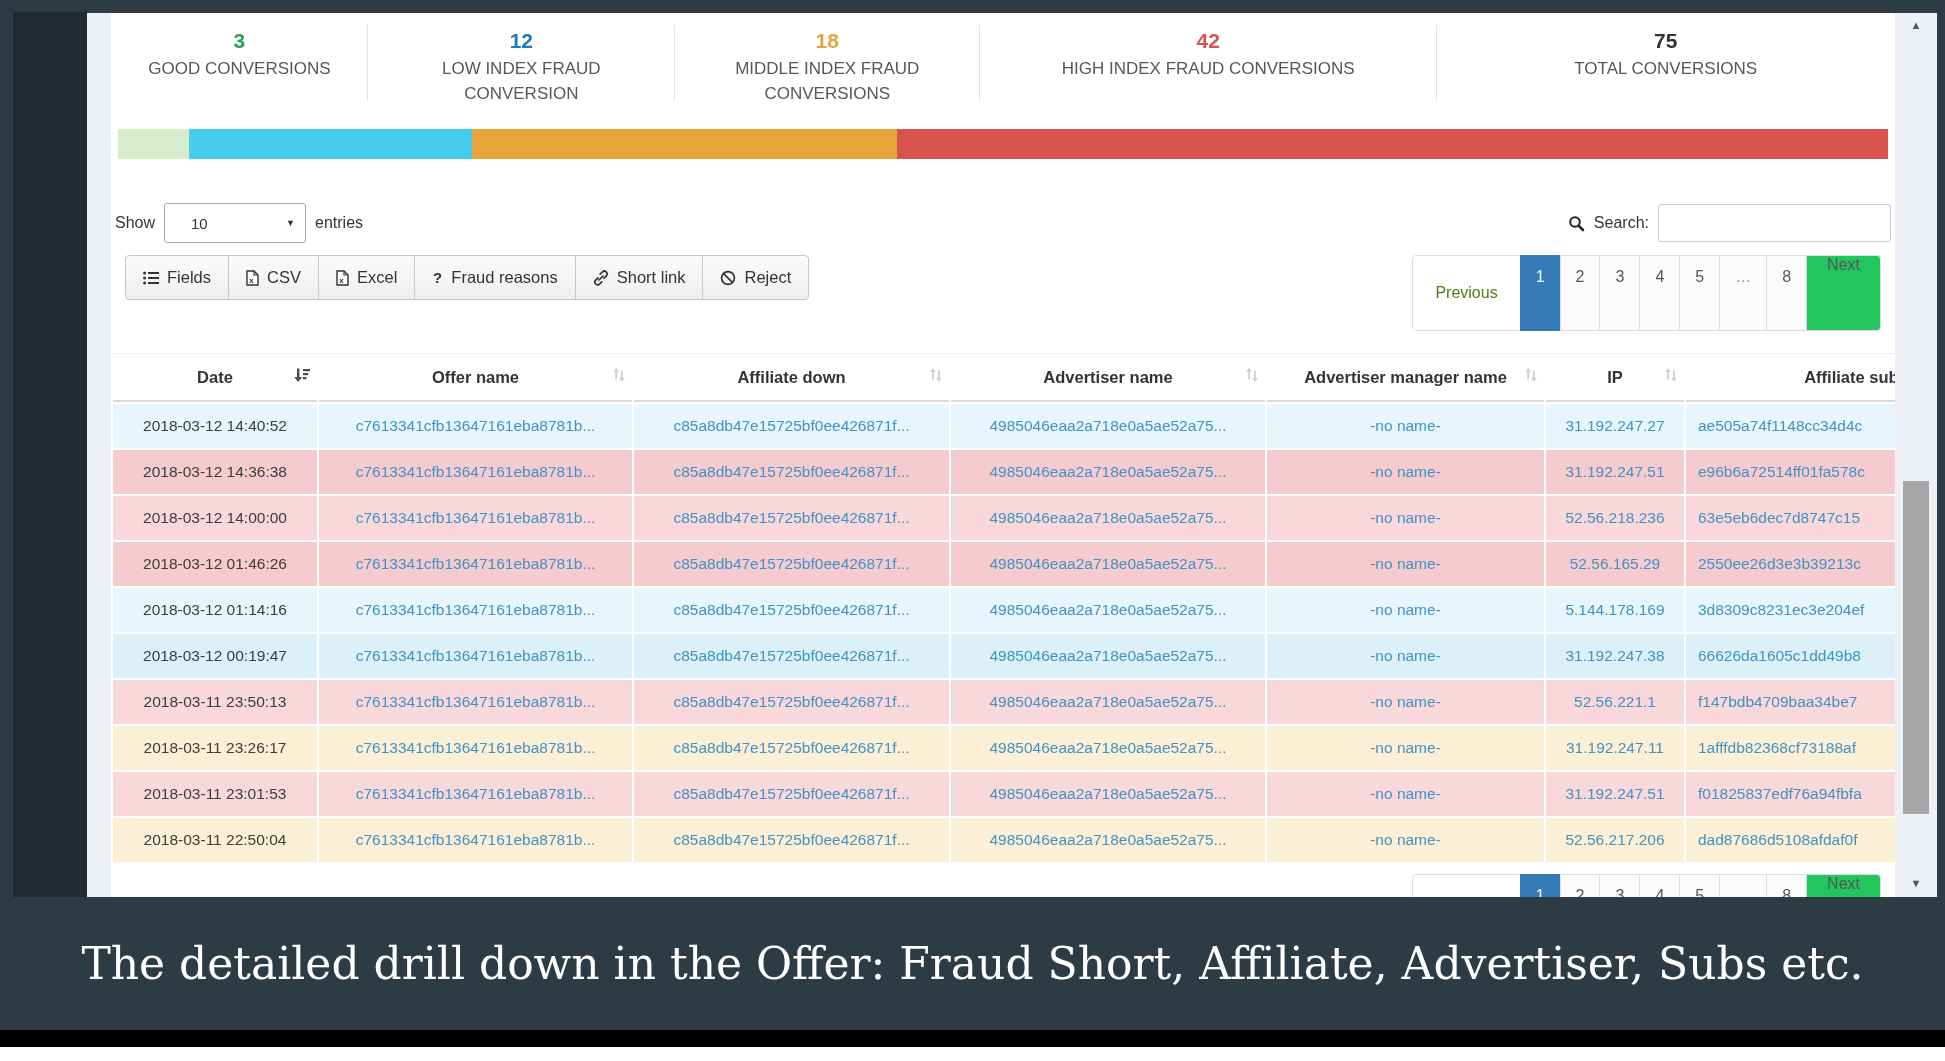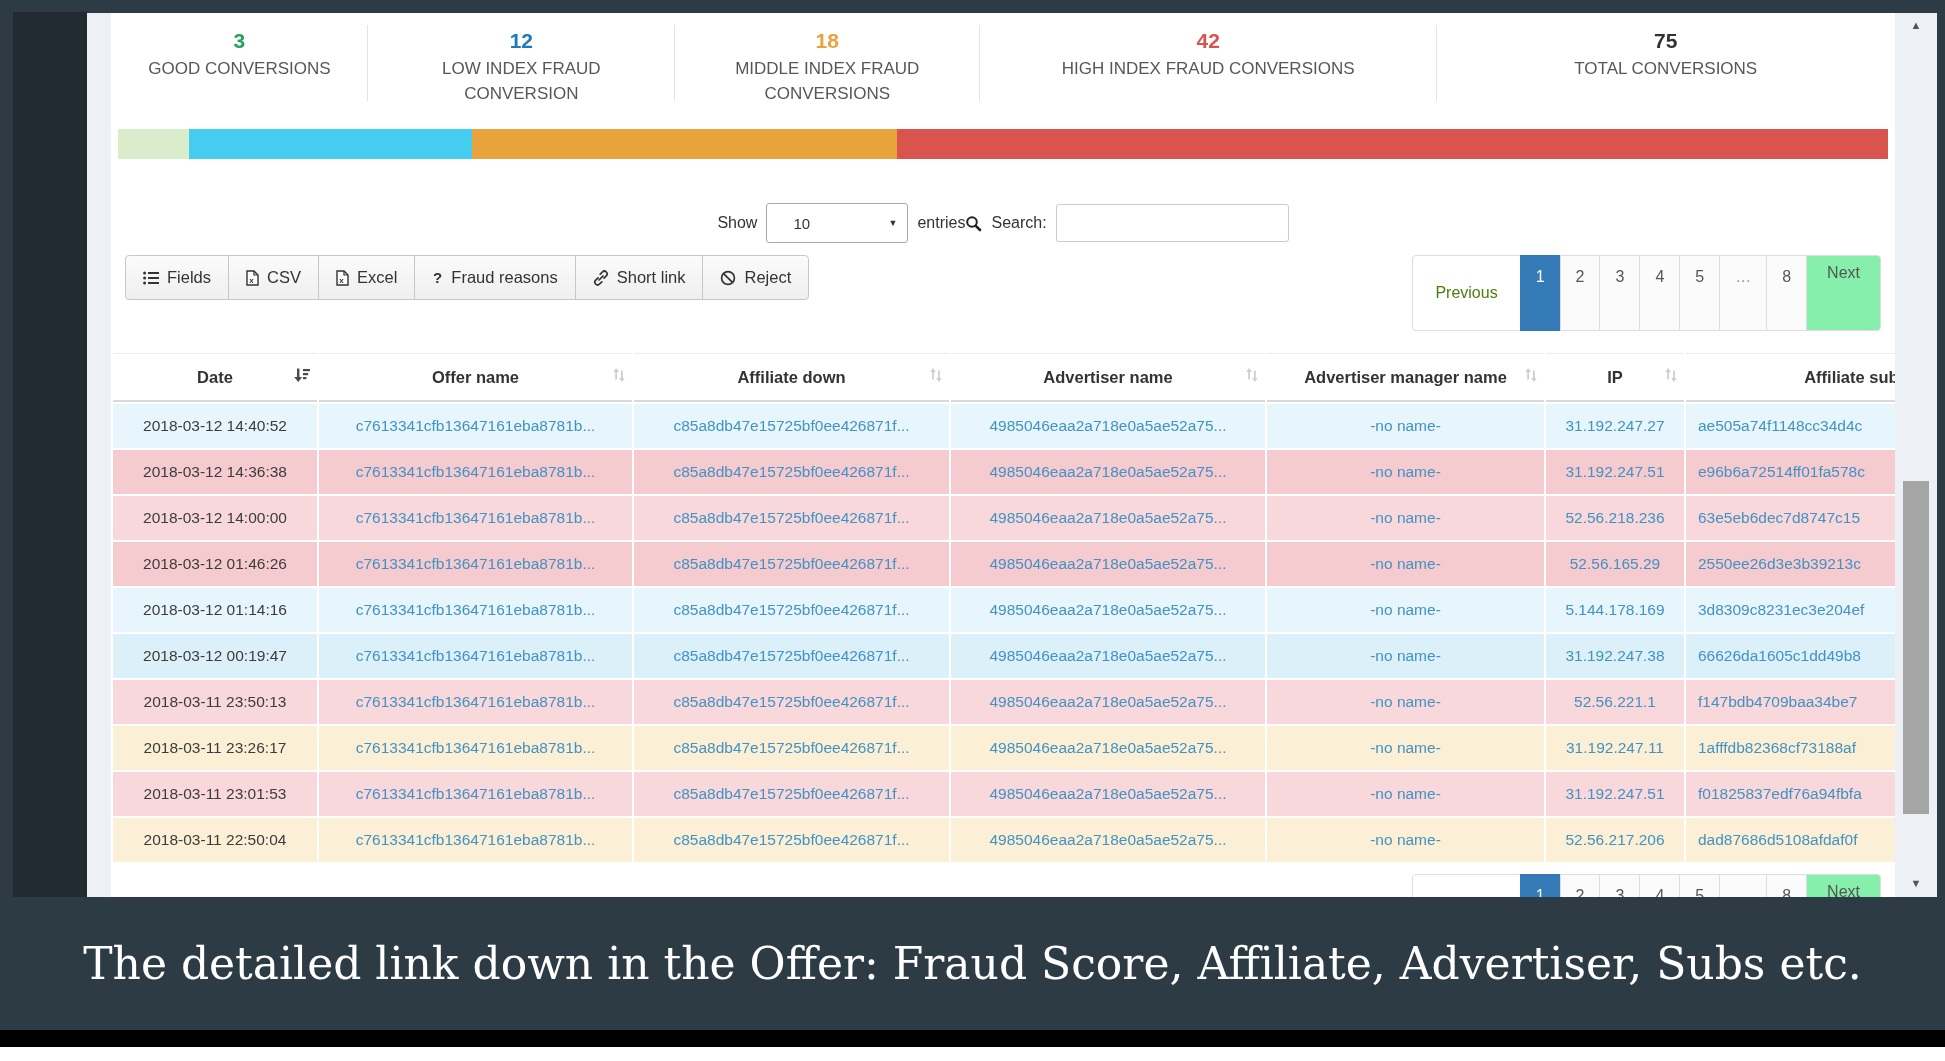--- a/index.html
+++ b/index.html
@@ -16,21 +16,21 @@
   .stat:nth-child(4){width:25.6%}.stat:nth-child(5){width:25.7%}
   .stat:not(:last-child)::after{content:'';position:absolute;right:0;top:2px;width:1px;height:76px;background:#e4e4e4;}
   .stat-value{font-size:21px;font-weight:bold;margin:6px 0 4px;}
   .stat-label{font-size:17px;color:#54585c;line-height:1.45;max-width:72%;margin:0 auto;}
 
   
   .fraudbar{display:flex;height:30px;margin:14px 7px 0;}
   .fraudbar .seg{height:100%;}
 
   
-  .controls{margin-top:42px;padding:0 20px;height:44px;display:flex;justify-content:center;align-items:center;}
+  .controls{margin-top:42px;padding:0 4px;height:44px;display:flex;justify-content:space-between;align-items:center;}
   .show-wrap,.search-wrap{display:flex;align-items:center;gap:9px;font-size:16px;color:#333;}
   .select{width:104px;height:38px;border:1px solid #a9a9a9;border-radius:3px;background:#fff;display:flex;
           align-items:center;justify-content:space-between;padding:0 10px 0 26px;font-size:15px;color:#333;cursor:pointer;}
   .select .caret{font-size:9px;color:#333;}
   .search-input{width:233px;height:38px;border:1px solid #ccc;border-radius:3px;background:#fff;font-size:16px;padding:0 8px;box-sizing:border-box;}
   .search-icon{display:flex;align-items:center;}
 
   
   .toolbar{margin-top:10px;padding:0 14px;display:flex;justify-content:space-between;align-items:flex-start;}
   .btn-group{display:flex;}
@@ -38,21 +38,21 @@
        background:linear-gradient(#fbfbfb,#efefef);font-size:16.5px;color:#333;cursor:pointer;
        font-family:"Liberation Sans",sans-serif;}
   .btn:first-child{border-radius:4px 0 0 4px;margin-left:0;text-align:center;}
   .btn:last-child{border-radius:0 4px 4px 0;}
   .btn .ic{display:flex;align-items:center;}
 
   
   .pagination{display:flex;}
   .page{border:1px solid #ddd;margin-left:-1px;padding:12px 15px;font-size:16px;color:#555;background:#fbfbfb;cursor:pointer;}
   .page.prev{border-radius:4px 0 0 4px;margin-left:0;background:#fff;color:#4d7c0f;padding:28px 22px;}
-  .page.next{border-radius:0 4px 4px 0;background:#86efac;padding:8px 20px;}
+  .page.next{border-radius:0 4px 4px 0;background:#22c55e;padding:0 20px;}
   .page.active{background:#337ab7;border-color:#337ab7;color:#fff;}
   .page.dots{color:#999;}
 
   
   table.grid{margin-top:20px;border-collapse:separate;border-spacing:2px;table-layout:fixed;width:1915px;}
   th{height:44px;font-size:16.5px;font-weight:bold;color:#333;background:#fff;position:relative;
      border-top:1px solid #ececec;border-bottom:2px solid #d9d9d9;text-align:center;cursor:pointer;}
   th .sort{position:absolute;right:7px;top:50%;transform:translateY(-50%);}
   col.c-date{width:204px}col.c-offer{width:313px}col.c-aff{width:315px}col.c-adv{width:314px}
   col.c-mgr{width:277px}col.c-ip{width:138px}col.c-sub{width:340px}
@@ -388,16 +388,16 @@
         </div>
     </div>
   </div>
 
   <div class="vscroll">
     <div class="arrow up">▲</div>
     <div class="thumb"></div>
     <div class="arrow down">▼</div>
   </div>
 
-  <div class="caption">The detailed link down in the Offer: Fraud Score, Affiliate, Advertiser, Subs etc.</div>
+  <div class="caption">The detailed drill down in the Offer: Fraud Short, Affiliate, Advertiser, Subs etc.</div>
   <div class="black-bar"></div>
   <div class="white-strip"></div>
 </div>
 
 </body></html>

